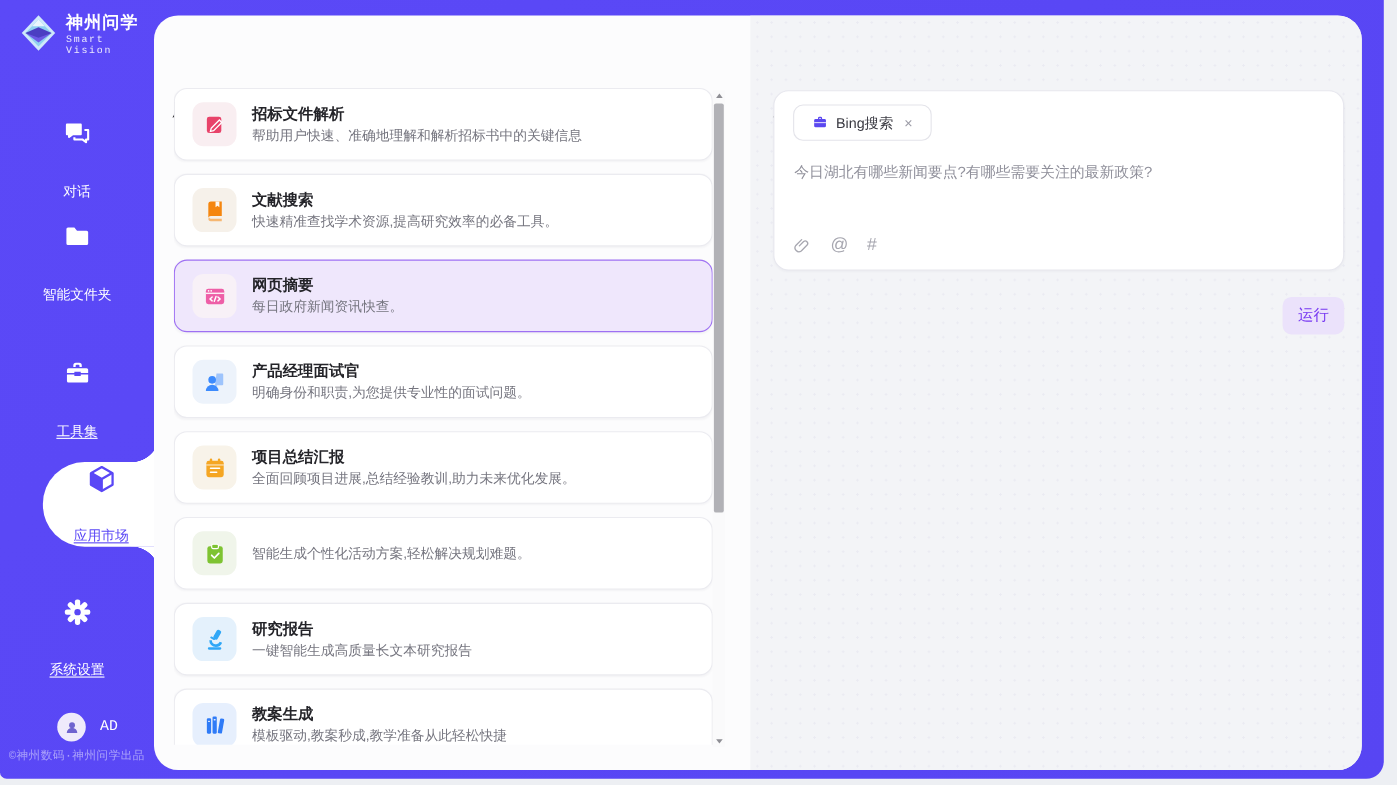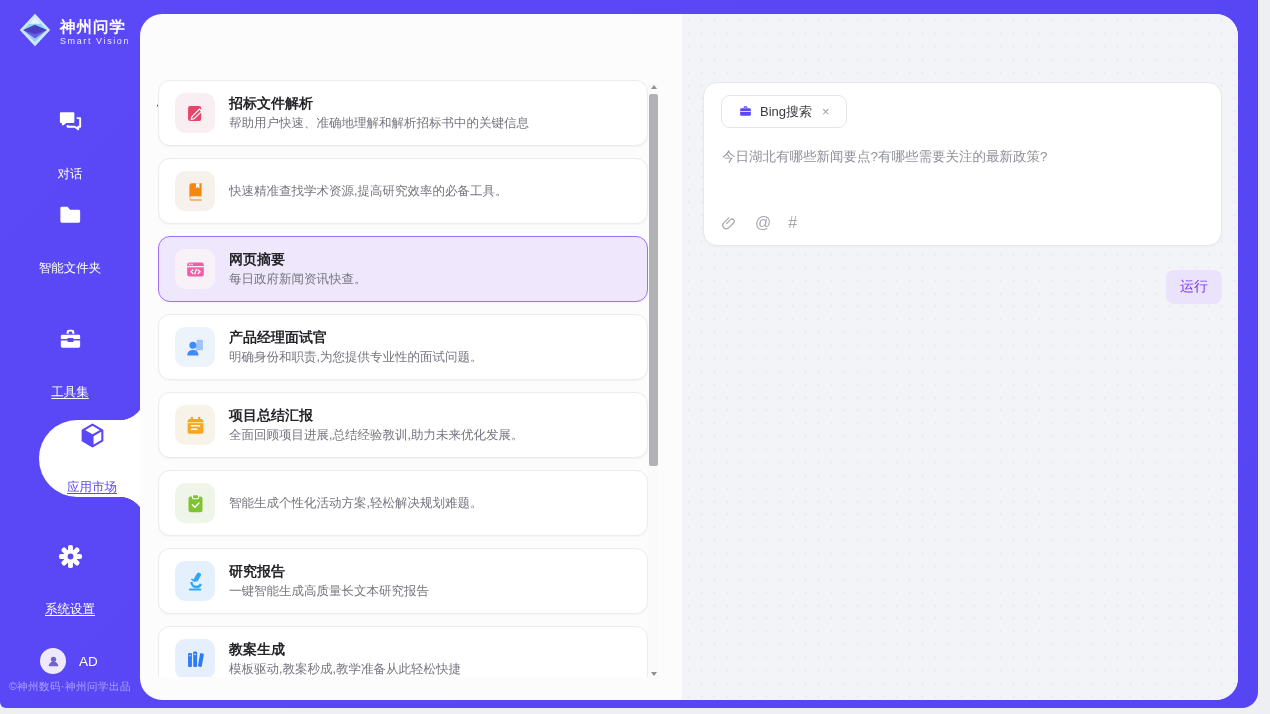--- a/index.html
+++ b/index.html
@@ -7,40 +7,40 @@
     width:1270px;height:714px;position:relative;overflow:hidden;
     background:#edeff3;
     font-family:"Liberation Sans","DejaVu Sans",sans-serif;
     -webkit-font-smoothing:antialiased;
   }
   
   .shell{position:absolute;left:0;top:0;width:1258px;height:708px;
     background:linear-gradient(135deg,#5b49f7 0%,#5745f3 100%);
     border-radius:0 0 16px 6px;}
   
-  .sidebar{position:absolute;left:0;top:0;width:140px;height:708px;}
+  .sidebar{position:absolute;left:0;top:0;width:140px;height:708px;font-family:Liberation Mono, monospace;}
   .brand{position:absolute;left:16px;top:11px;display:flex;align-items:center;gap:6px;}
   .brand-text{display:flex;flex-direction:column;line-height:1.15;}
   .brand-name{color:#fff;font-weight:bold;font-size:15.5px;letter-spacing:1px;}
   .brand-tagline{color:rgba(255,255,255,.88);font-size:9px;letter-spacing:1.6px;}
   .nav-item{position:absolute;left:0;width:140px;display:flex;flex-direction:column;
     align-items:center;gap:7px;color:#fff;cursor:pointer;}
   .nav-item .nav-icon{height:28px;display:flex;align-items:center;justify-content:center;}
   .nav-label{font-size:12.5px;color:#fff;margin-top:24px;}
   .nav-0{top:107px;}.nav-1{top:201px;}.nav-2{top:325px;}.nav-4{top:542px;}
   .nav-2 .nav-label,.nav-4 .nav-label{text-decoration:underline;text-underline-offset:2px;}
   
   .nav-item.active{left:39px;width:106px;top:420px;height:77px;background:#fff;
     border-radius:38px 0 0 38px;justify-content:center;gap:5px;color:#5a47f6;}
   .nav-item.active::before{content:"";position:absolute;right:0;top:-26px;width:26px;height:26px;
     background:radial-gradient(circle at 0 0,transparent 26px,#fff 26.5px);}
   .nav-item.active::after{content:"";position:absolute;right:0;bottom:-26px;width:26px;height:26px;
     background:radial-gradient(circle at 0 100%,transparent 26px,#fff 26.5px);}
   .nav-item.active .nav-label{color:#5a47f6;text-decoration:underline;text-underline-offset:2px;}
-  .user-row{position:absolute;left:40px;top:648px;display:flex;align-items:center;gap:13px;cursor:pointer;}
+  .user-row{position:absolute;left:52px;top:648px;display:flex;align-items:center;gap:13px;cursor:pointer;}
   .avatar{width:26px;height:26px;border-radius:50%;background:#efeafb;display:flex;
     align-items:center;justify-content:center;}
   .user-name{color:#fff;font-size:13.5px;}
   .copyright{position:absolute;left:0;top:680px;width:140px;text-align:center;
     font-size:10.5px;color:rgba(255,255,255,.48);letter-spacing:.5px;}
   
   .content{position:absolute;left:140px;top:14px;width:1098px;height:686px;
     background:#fcfcfd;border-radius:22px;}
   .panel-title{font-size:17px;font-weight:bold;color:#1b1b20;position:absolute;margin-top:48px;}
   .list-title{left:17px;top:26px;}
@@ -204,20 +204,21 @@
         </div>
         <div class="card">
           <span class="card-icon" style="background: rgb(246, 241, 234); color: rgb(245, 134, 15);">
             <svg viewBox="0 0 24 24" width="21" height="21">
               <path d="M5 5.2A2.7 2.7 0 0 1 7.7 2.5H19v15H7.7A2.7 2.7 0 0 0 5 20.2z" fill="currentColor"></path>
               <path d="M5 20.2a2.7 2.7 0 0 0 2.7 2.7H19v-2.4H7.7a1.4 1.4 0 0 1-1.4-1.4" fill="currentColor" opacity=".55"></path>
               <path d="M12.5 2.5h4v6l-2-1.6-2 1.6z" fill="#fff" opacity=".95"></path>
             </svg>
           </span>
           <span class="card-texts">
+            <span class="card-title">文献搜索</span>
             <span class="card-desc">快速精准查找学术资源,提高研究效率的必备工具。</span>
           </span>
         </div>
         <div class="card selected">
           <span class="card-icon" style="background: rgb(248, 241, 247); color: rgb(238, 95, 167);">
             <svg viewBox="0 0 24 24" width="21" height="21">
               <rect x="2.5" y="4" width="19" height="16" rx="2.5" fill="currentColor"></rect>
               <rect x="2.5" y="8" width="19" height="1.5" fill="#fff" opacity=".9"></rect>
               <circle cx="5.3" cy="6.1" r=".9" fill="#fff"></circle>
               <circle cx="8" cy="6.1" r=".9" fill="#fff"></circle>

